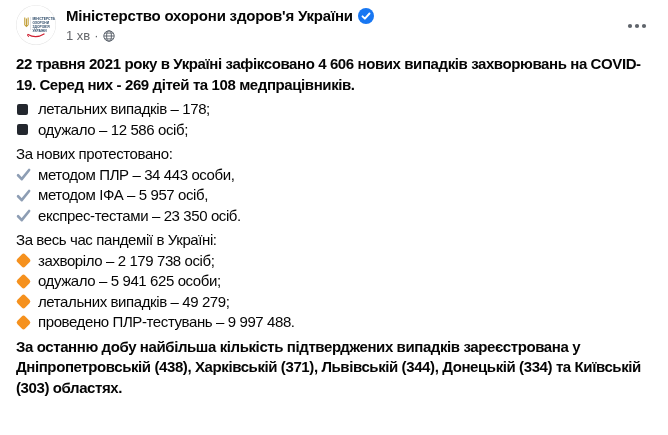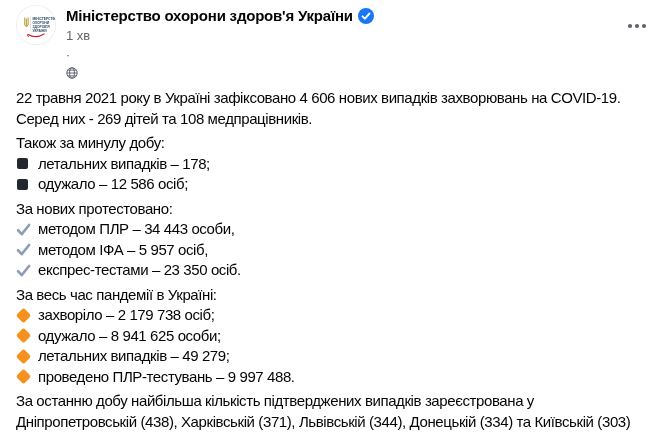--- a/index.html
+++ b/index.html
@@ -21,39 +21,39 @@
   }
   .avatar svg { display: block; }
   .header-text { margin-left: 10px; padding-top: 1px; }
   .author-row { display: flex; align-items: center; gap: 5px; }
   .author-name {
     font-size: 15px; font-weight: 700; letter-spacing: -0.2px;
     color: #050505; cursor: pointer; line-height: 19px;
   }
   .verified { display: inline-flex; margin-top: 1px; }
   .meta-row {
-    display: flex; align-items: flex-start; gap: 4px;
-    margin-top: 3px; font-size: 13px; color: #65676b; line-height: 15px; flex-direction: column;
+    display: flex; align-items: center; gap: 4px;
+    margin-top: 3px; font-size: 13px; color: #65676b; line-height: 15px;
   }
   .meta-row .timestamp { cursor: pointer; }
   .meta-row .sep { color: #65676b; }
   .globe { display: inline-flex; margin-top: 1px; }
   .more-btn {
     position: absolute; top: 18px; right: 18px;
     width: 26px; height: 16px; display: flex; align-items: center; justify-content: center;
     cursor: pointer; border-radius: 4px;
   }
 
   
   .body-text {
     margin-top: 9px;
     font-size: 15px; line-height: 20.5px; letter-spacing: -0.4px;
     color: #050505;
   }
-  .para { margin-bottom: 4px; }
+  .para { margin-bottom: 4px; font-weight: bold; }
   .section { margin-bottom: 4px; }
   .section-heading { }
   .item { display: flex; align-items: center; }
   .bullet {
     flex: 0 0 22px; display: flex; align-items: center;
     height: 20.5px;
   }
   .sq { width: 11px; height: 11px; border-radius: 2px; background: #23272e; margin-left: 1px; }
   .dm {
     width: 11px; height: 11px; border-radius: 2.5px; background: #f5911e;
@@ -123,21 +123,20 @@
         <circle cx="17" cy="3" r="2.1" fill="#5f646b"></circle>
       </svg>
     </div>
   </div>
 
   <div class="body-text">
 
     <p class="para">22 травня 2021 року в Україні зафіксовано 4 606 нових випадків захворювань на COVID-19. Серед них - 269 дітей та 108 медпрацівників.</p>
 
     <div class="section">
-      <div class="section-heading">Також за минулу добу:</div>
       <div class="item">
         <span class="bullet">
             <span class="sq"></span>
           </span>
         <span class="item-text">летальних випадків – 178;</span>
       </div>
       <div class="item">
         <span class="bullet">
             <span class="sq"></span>
           </span>
@@ -178,21 +177,21 @@
       <div class="item">
         <span class="bullet">
             <span class="dm"></span>
           </span>
         <span class="item-text">захворіло – 2 179 738 осіб;</span>
       </div>
       <div class="item">
         <span class="bullet">
             <span class="dm"></span>
           </span>
-        <span class="item-text">одужало – 8 941 625 особи;</span>
+        <span class="item-text">одужало – 5 941 625 особи;</span>
       </div>
       <div class="item">
         <span class="bullet">
             <span class="dm"></span>
           </span>
         <span class="item-text">летальних випадків – 49 279;</span>
       </div>
       <div class="item">
         <span class="bullet">
             <span class="dm"></span>

